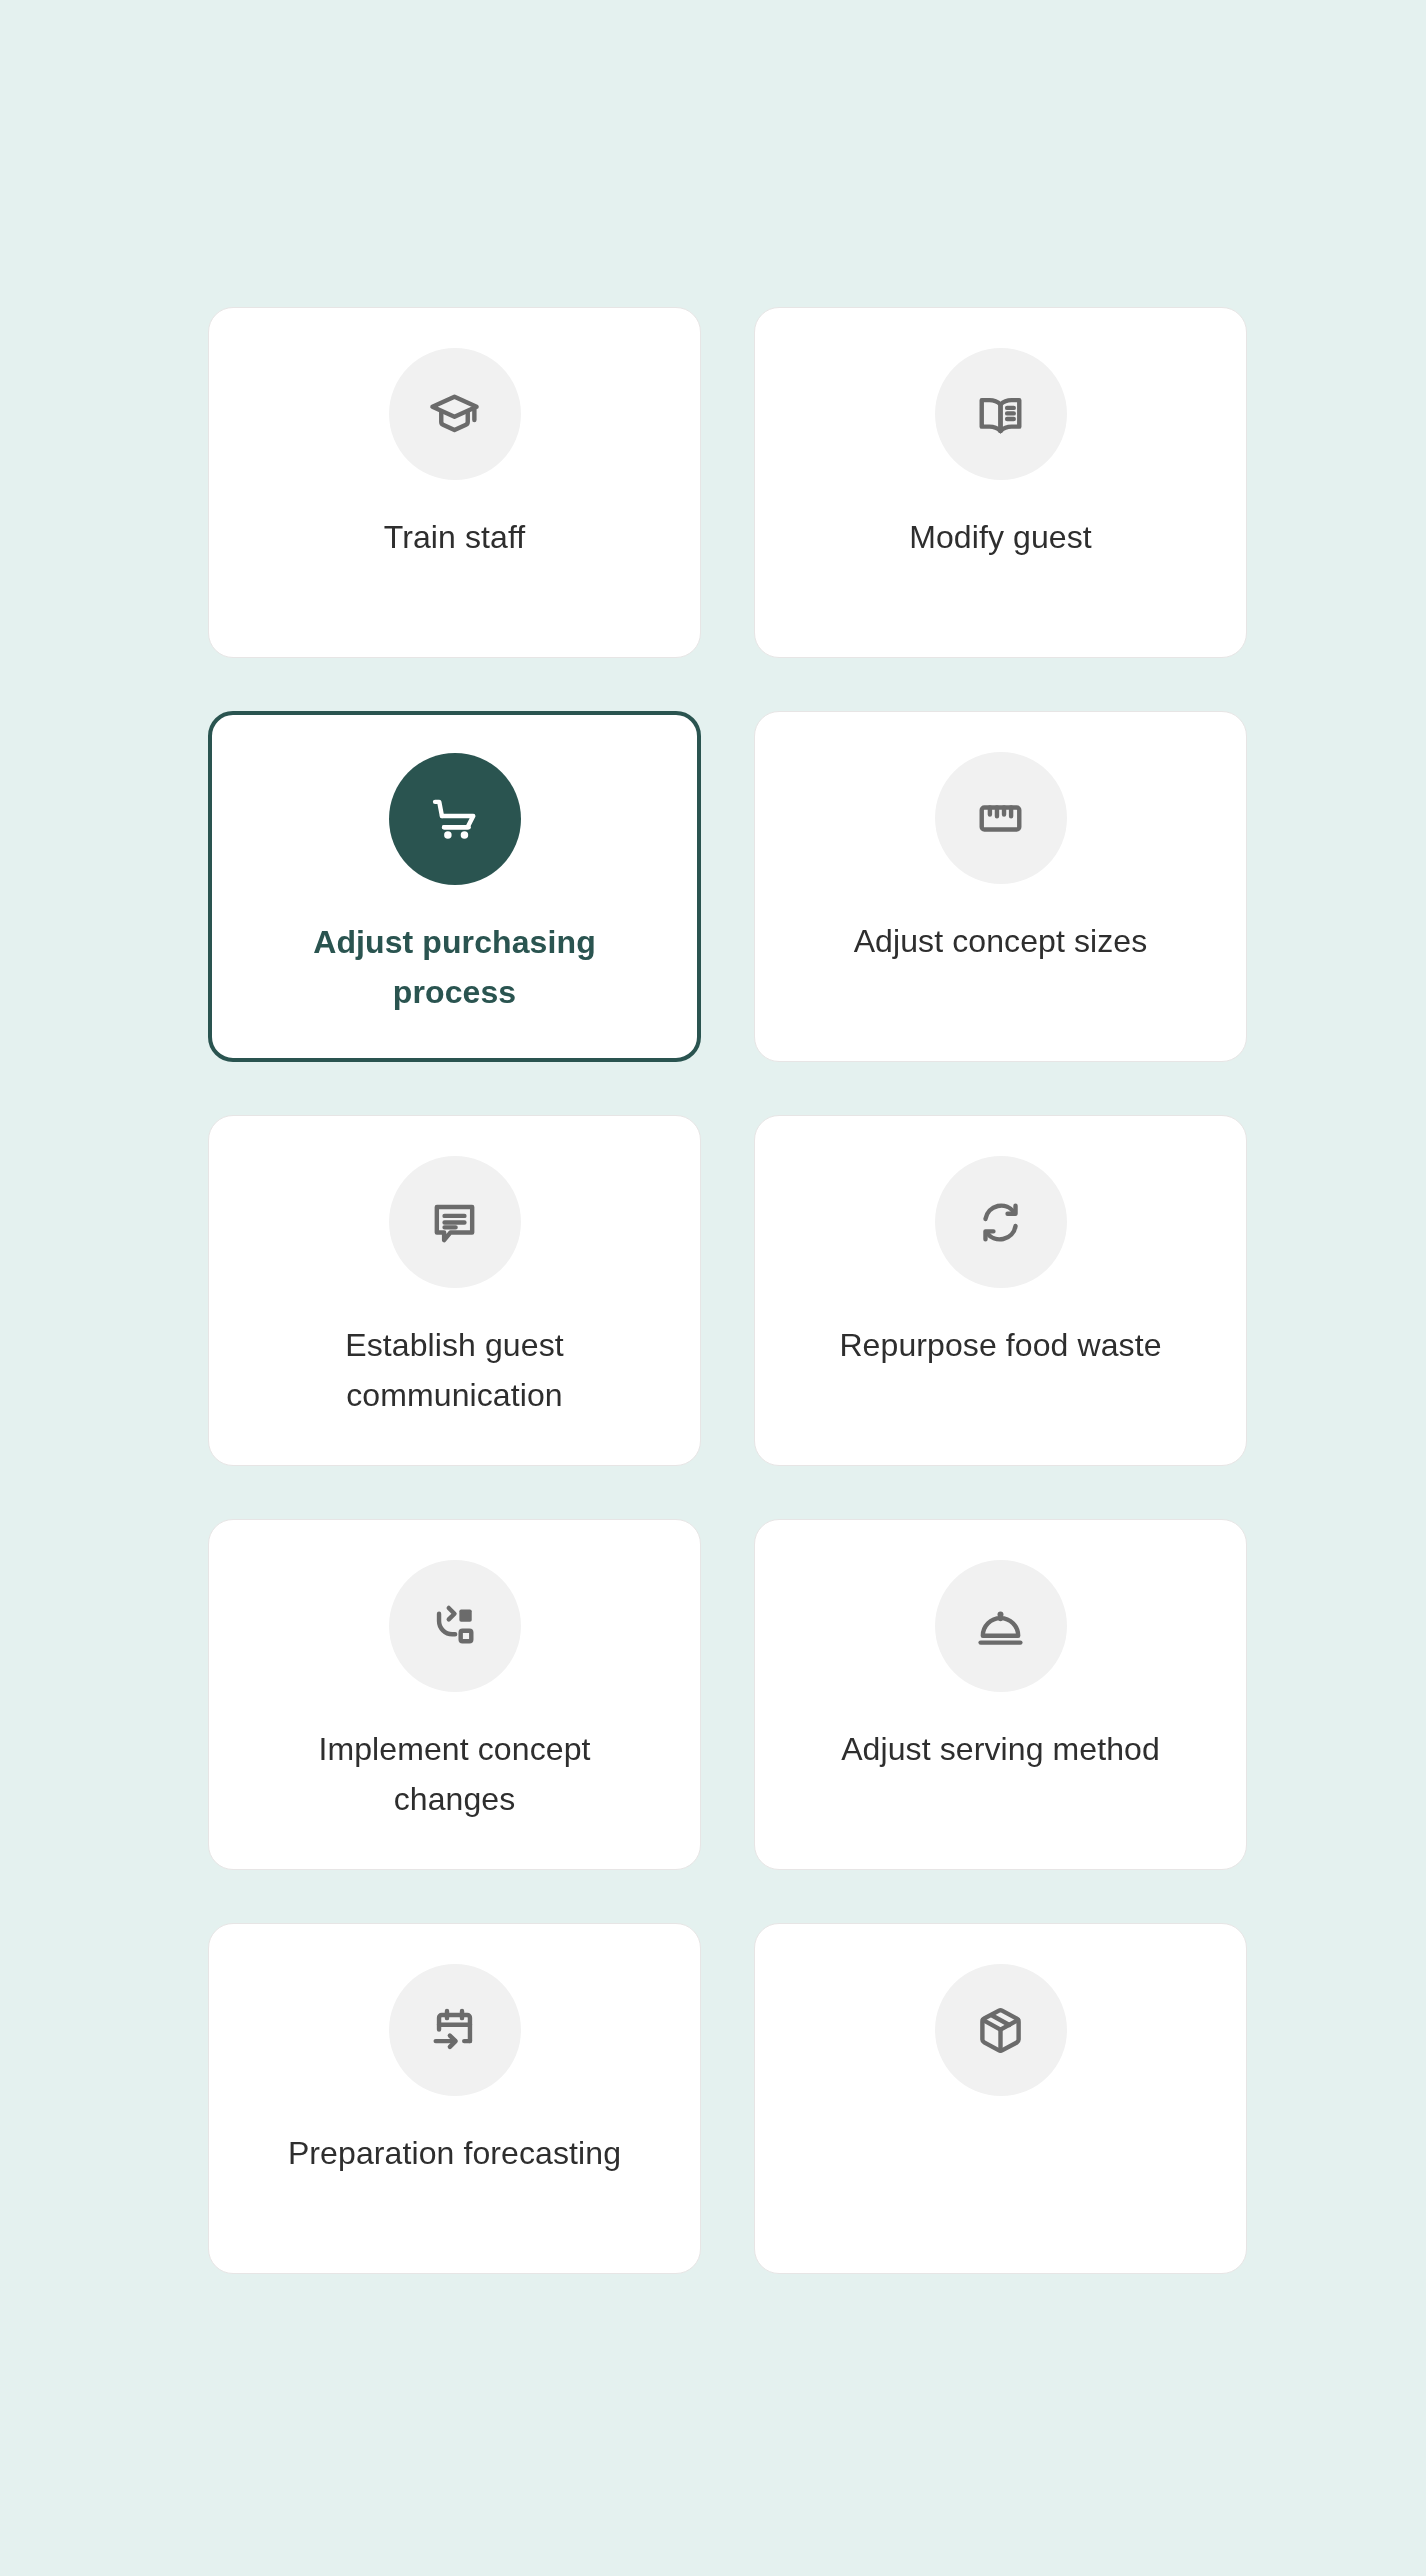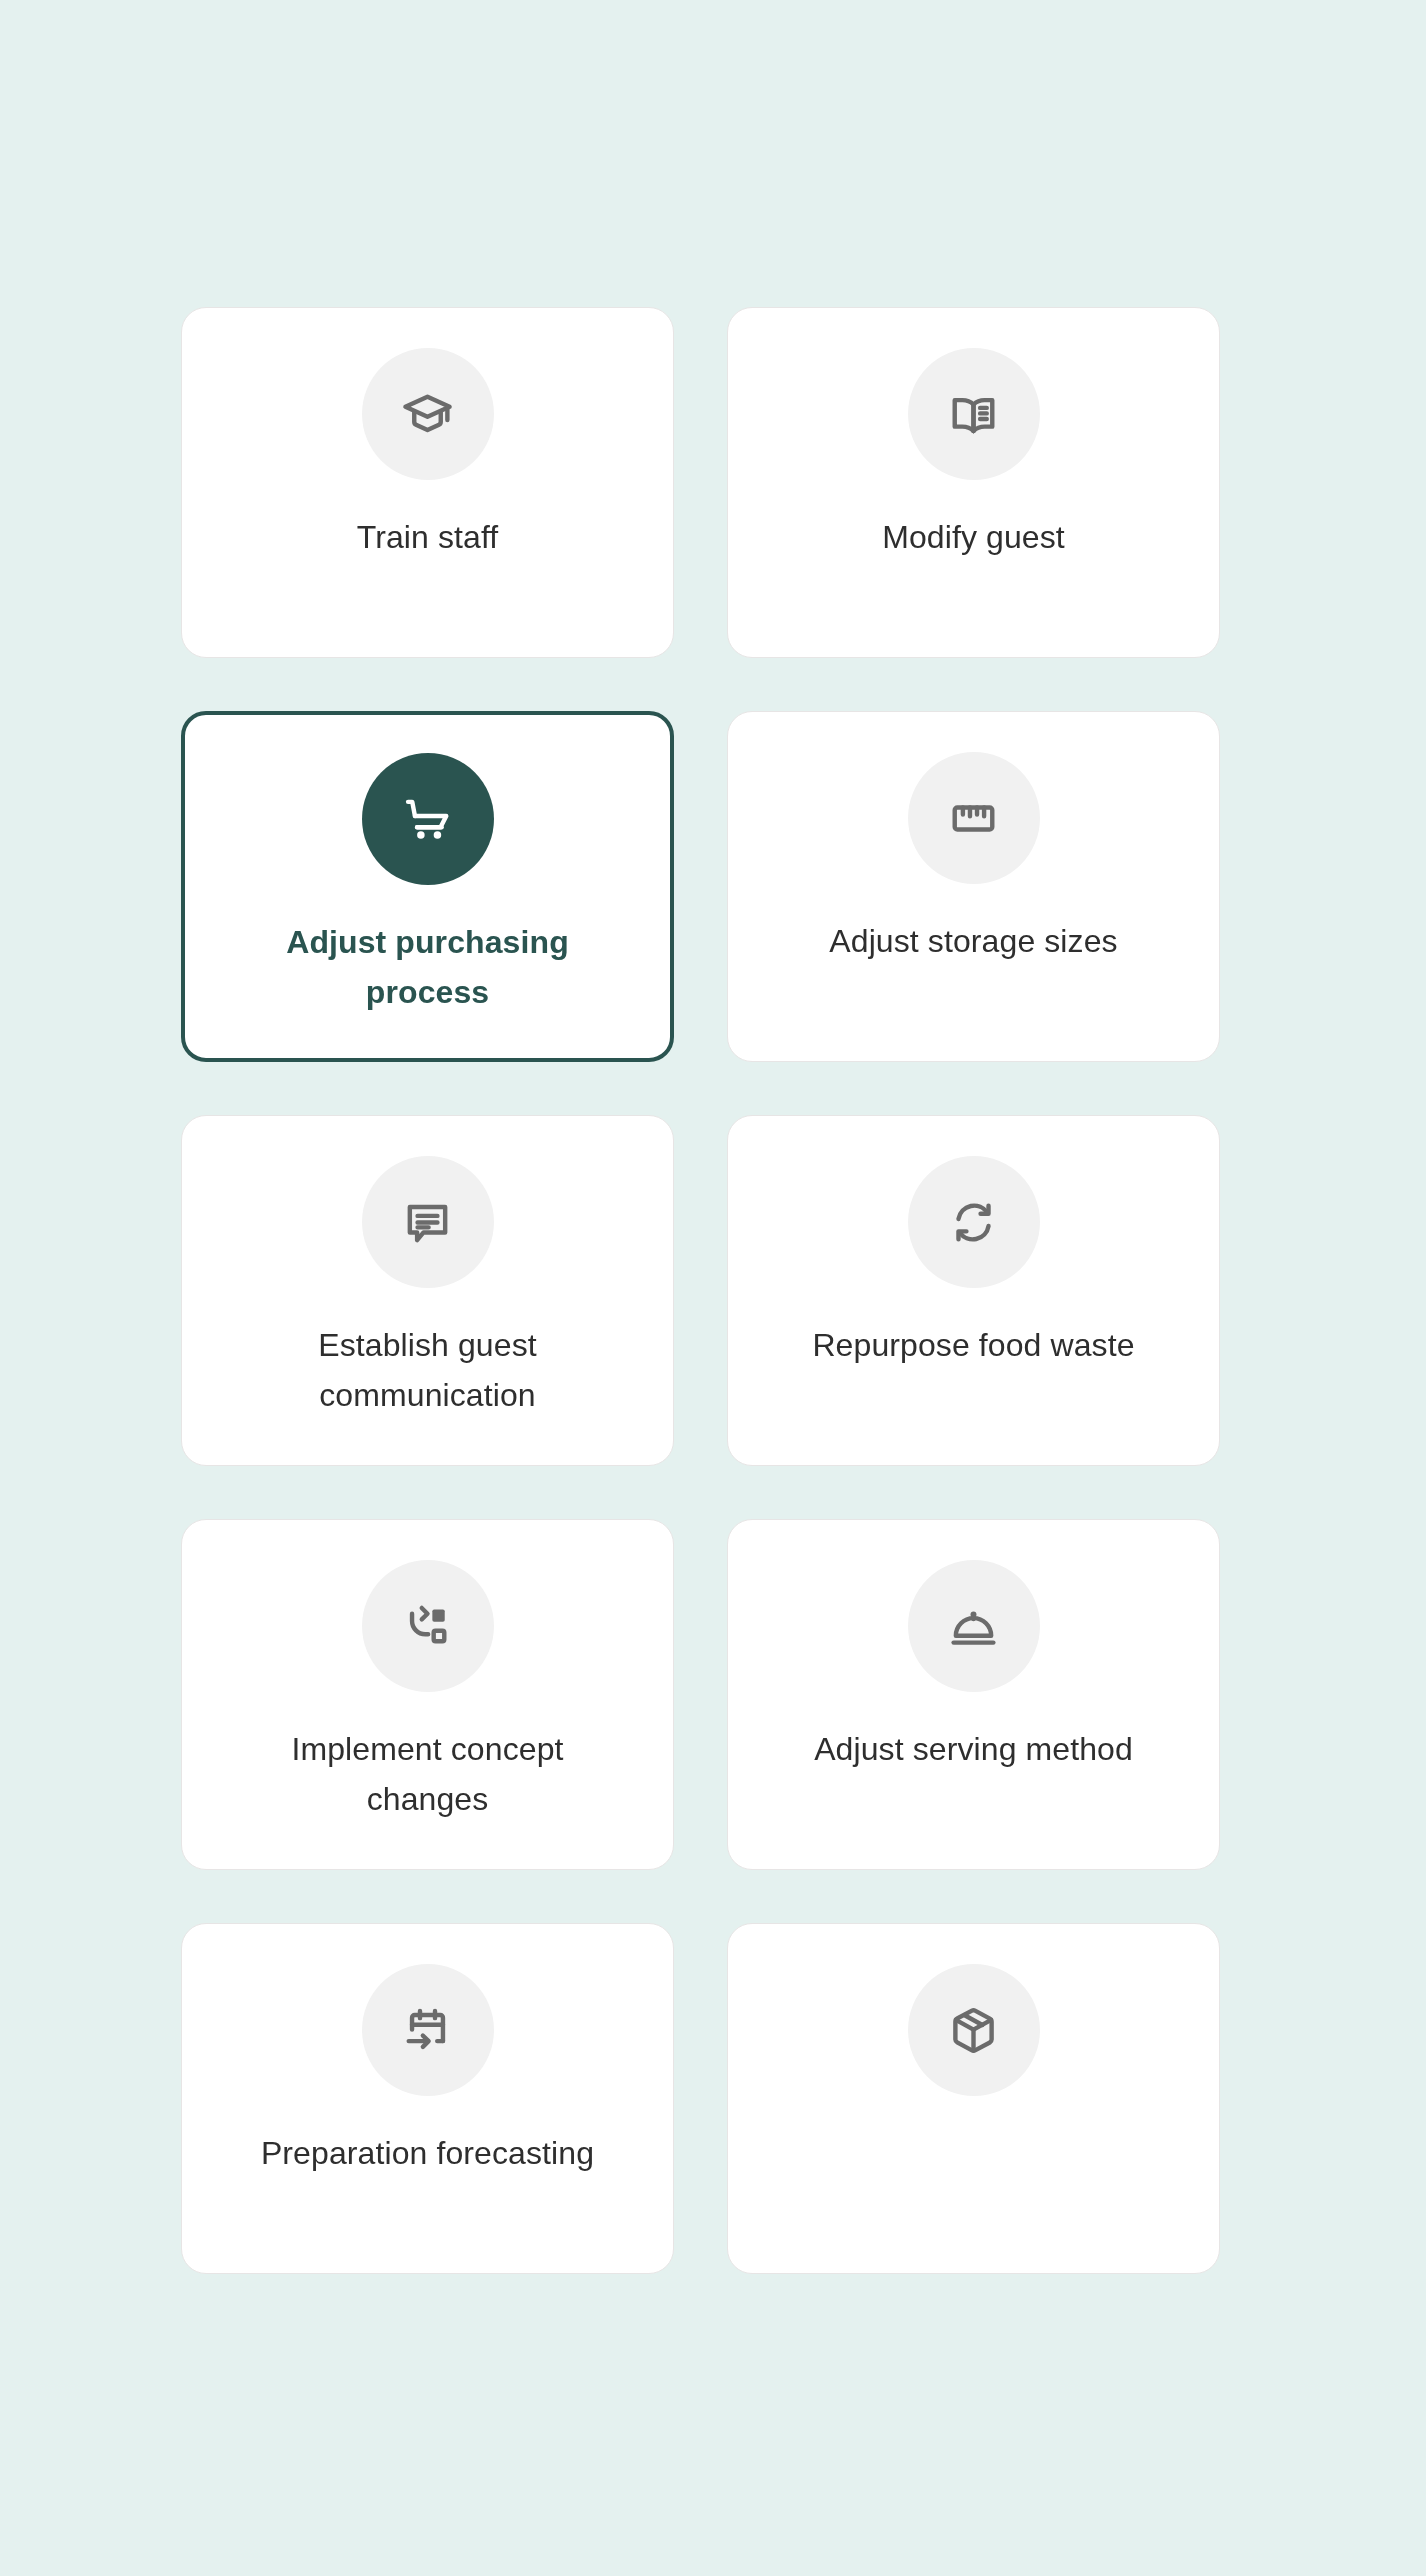--- a/index.html
+++ b/index.html
@@ -10,21 +10,21 @@
     -webkit-font-smoothing:antialiased;
   }
   .screen {
     width:1426px; height:2576px;
     background:#e4f1ef;
     position:relative;
     overflow:hidden;
   }
   .grid {
     position:absolute;
-    left:181px;
+    left:208px;
     top:307px;
     width:1040px;
     display:grid;
     grid-template-columns:493px 493px;
     column-gap:53px;
     row-gap:53px;
   }
   .card {
     background:#ffffff;
     border-radius:25px;
@@ -110,21 +110,21 @@
       <div class="label">Adjust purchasing process</div>
     </div>
 
     <div class="card">
       <span class="icon-wrap">
         <svg viewBox="0 0 24 24" fill="none" stroke-width="2" stroke-linecap="round" stroke-linejoin="round">
           <rect x="3.5" y="7" width="17" height="10" rx="1.2"></rect>
           <path d="M7.2 7v3.2M10.4 7v4M13.6 7v3.2M16.8 7v4"></path>
         </svg>
       </span>
-      <div class="label">Adjust storage sizes</div>
+      <div class="label">Adjust concept sizes</div>
     </div>
 
     <div class="card">
       <span class="icon-wrap">
         <svg viewBox="0 0 24 24" fill="none" stroke-width="2" stroke-linecap="round" stroke-linejoin="round">
           <path d="M4 5h16v11.5H10.2L7.3 20v-3.5H4z"></path>
           <path d="M7.5 9h9M7.5 12h9M7.5 14.2h5"></path>
         </svg>
       </span>
       <div class="label">Establish guest communication</div>

